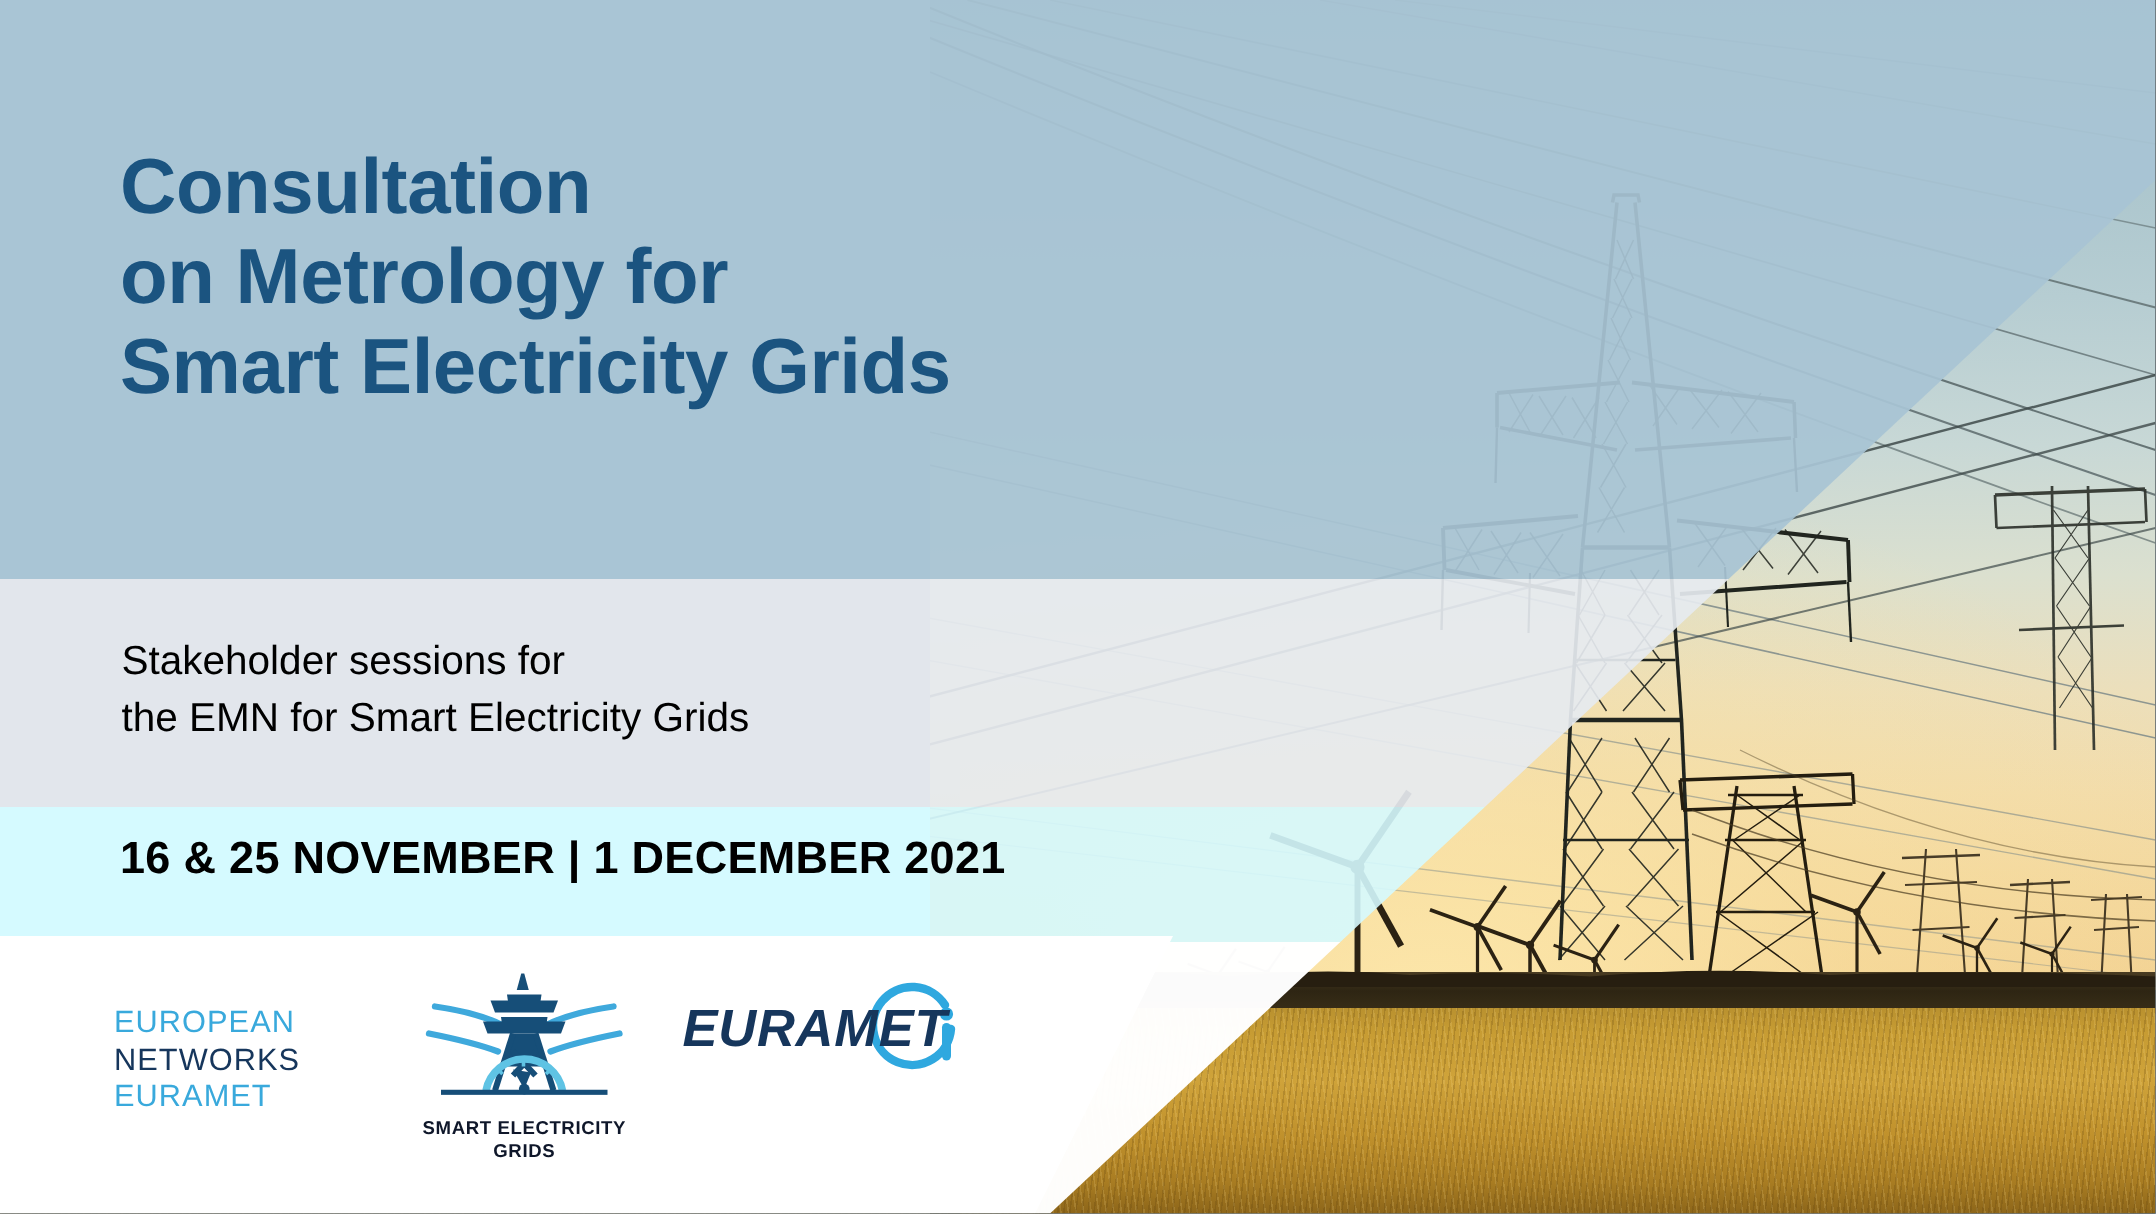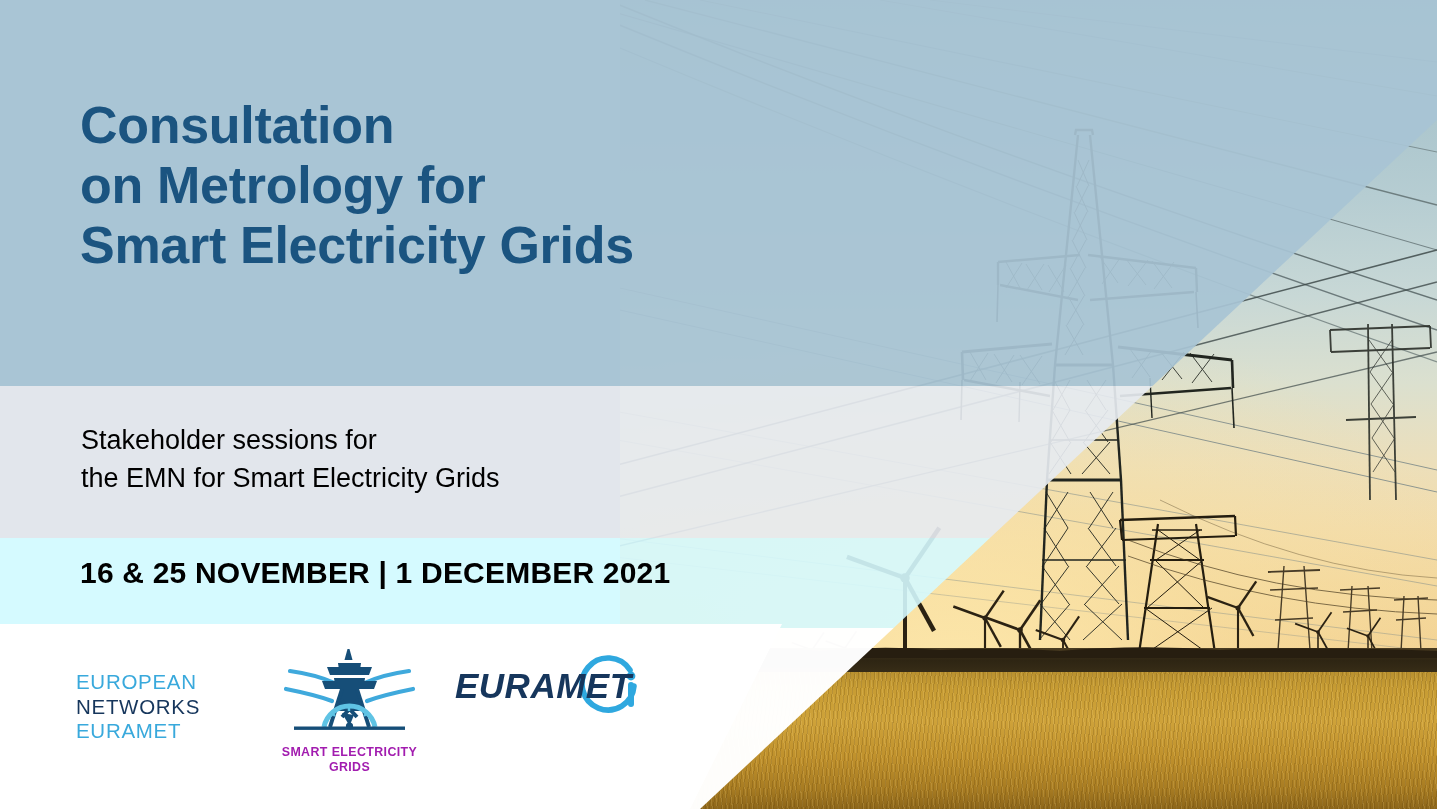--- a/index.html
+++ b/index.html
@@ -113,21 +113,21 @@
   
   .logo-emn{position:absolute;left:76px;top:670px;}
   .logo-emn div{font-weight:normal;font-size:20.5px;line-height:24.5px;letter-spacing:.7px;}
   .emn-l1{color:#39A9DC;}
   .emn-l2{color:#16365C;}
   .emn-l3{color:#39A9DC;}
 
   .logo-seg{position:absolute;left:272px;top:645px;width:155px;height:145px;}
   .seg-text{
     position:absolute;left:0;top:100px;width:155px;text-align:center;
-    color:#a21caf;font-weight:bold;font-size:12.4px;line-height:15px;letter-spacing:.4px;
+    color:#0f172a;font-weight:bold;font-size:12.4px;line-height:15px;letter-spacing:.4px;
     white-space:pre-line;
   }
 
   .logo-euramet{position:absolute;left:455px;top:652px;width:190px;height:62px;font-style:italic;}
   .euramet-word{
     position:absolute;left:0;top:14px;
     color:#16365C;font-weight:bold;font-size:35px;letter-spacing:.5px;
   }
 </style>
 </head>

